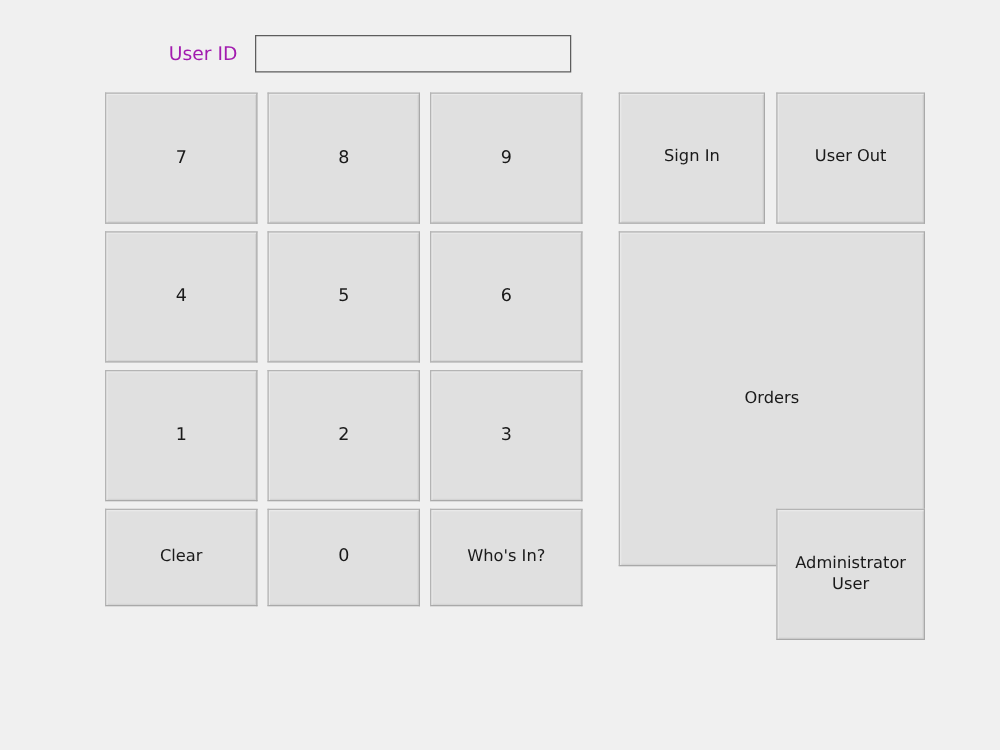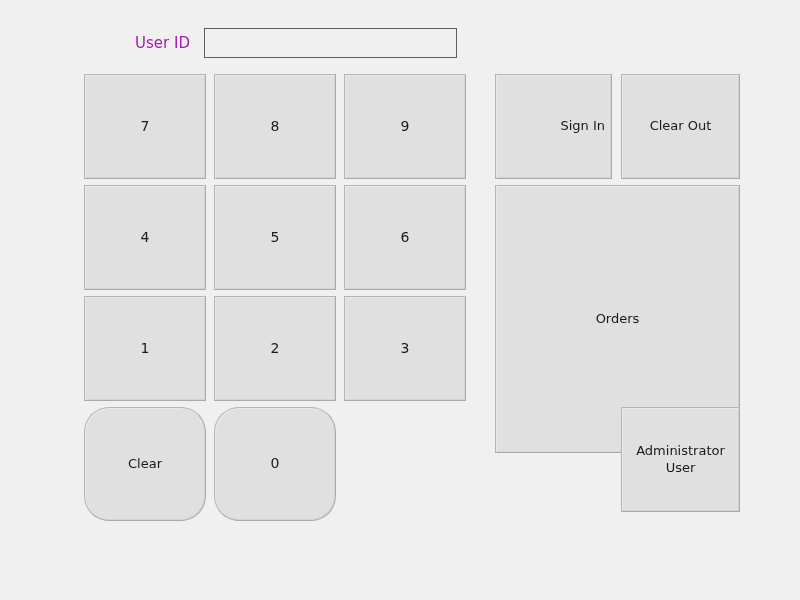--- a/index.html
+++ b/index.html
@@ -86,24 +86,24 @@
   }
 
   
   .k-c0 { left: 84px;  width: 122px; }
   .k-c1 { left: 214px; width: 122px; }
   .k-c2 { left: 344px; width: 122px; }
 
   .k-r0 { top: 74px;  height: 105px; }
   .k-r1 { top: 185px; height: 105px; }
   .k-r2 { top: 296px; height: 105px; }
-  .k-r3 { top: 407px; height: 114px; border-radius: 25px; }
+  .k-r3 { top: 407px; height: 78px; }
 
   
-  .p-c0 { left: 495px; width: 117px; justify-content: flex-end; }
+  .p-c0 { left: 495px; width: 117px; }
   .p-c1 { left: 621px; width: 119px; }
   .p-full { left: 495px; width: 245px; }
 
   .p-r0 { top: 74px;  height: 105px; }
   .p-rmid { top: 185px; height: 268px; }
   .p-r3 { top: 407px; height: 105px; }
 </style>
 </head>
 <body>
 
@@ -143,26 +143,29 @@
   <div class="btn num k-c2 k-r2">
     <span class="lbl">3</span>
   </div>
 
   <div class="btn k-c0 k-r3">
     <span class="lbl">Clear</span>
   </div>
   <div class="btn num k-c1 k-r3">
     <span class="lbl">0</span>
   </div>
+  <div class="btn k-c2 k-r3">
+    <span class="lbl">Who's In?</span>
+  </div>
 
   <div class="btn p-c0 p-r0">
     <span class="lbl">Sign In</span>
   </div>
   <div class="btn p-c1 p-r0">
-    <span class="lbl">Clear Out</span>
+    <span class="lbl">User Out</span>
   </div>
 
   <div class="btn p-full p-rmid">
     <span class="lbl">Orders</span>
   </div>
 
   <div class="btn p-c1 p-r3">
     <span class="lbl">Administrator
 User</span>
   </div>

